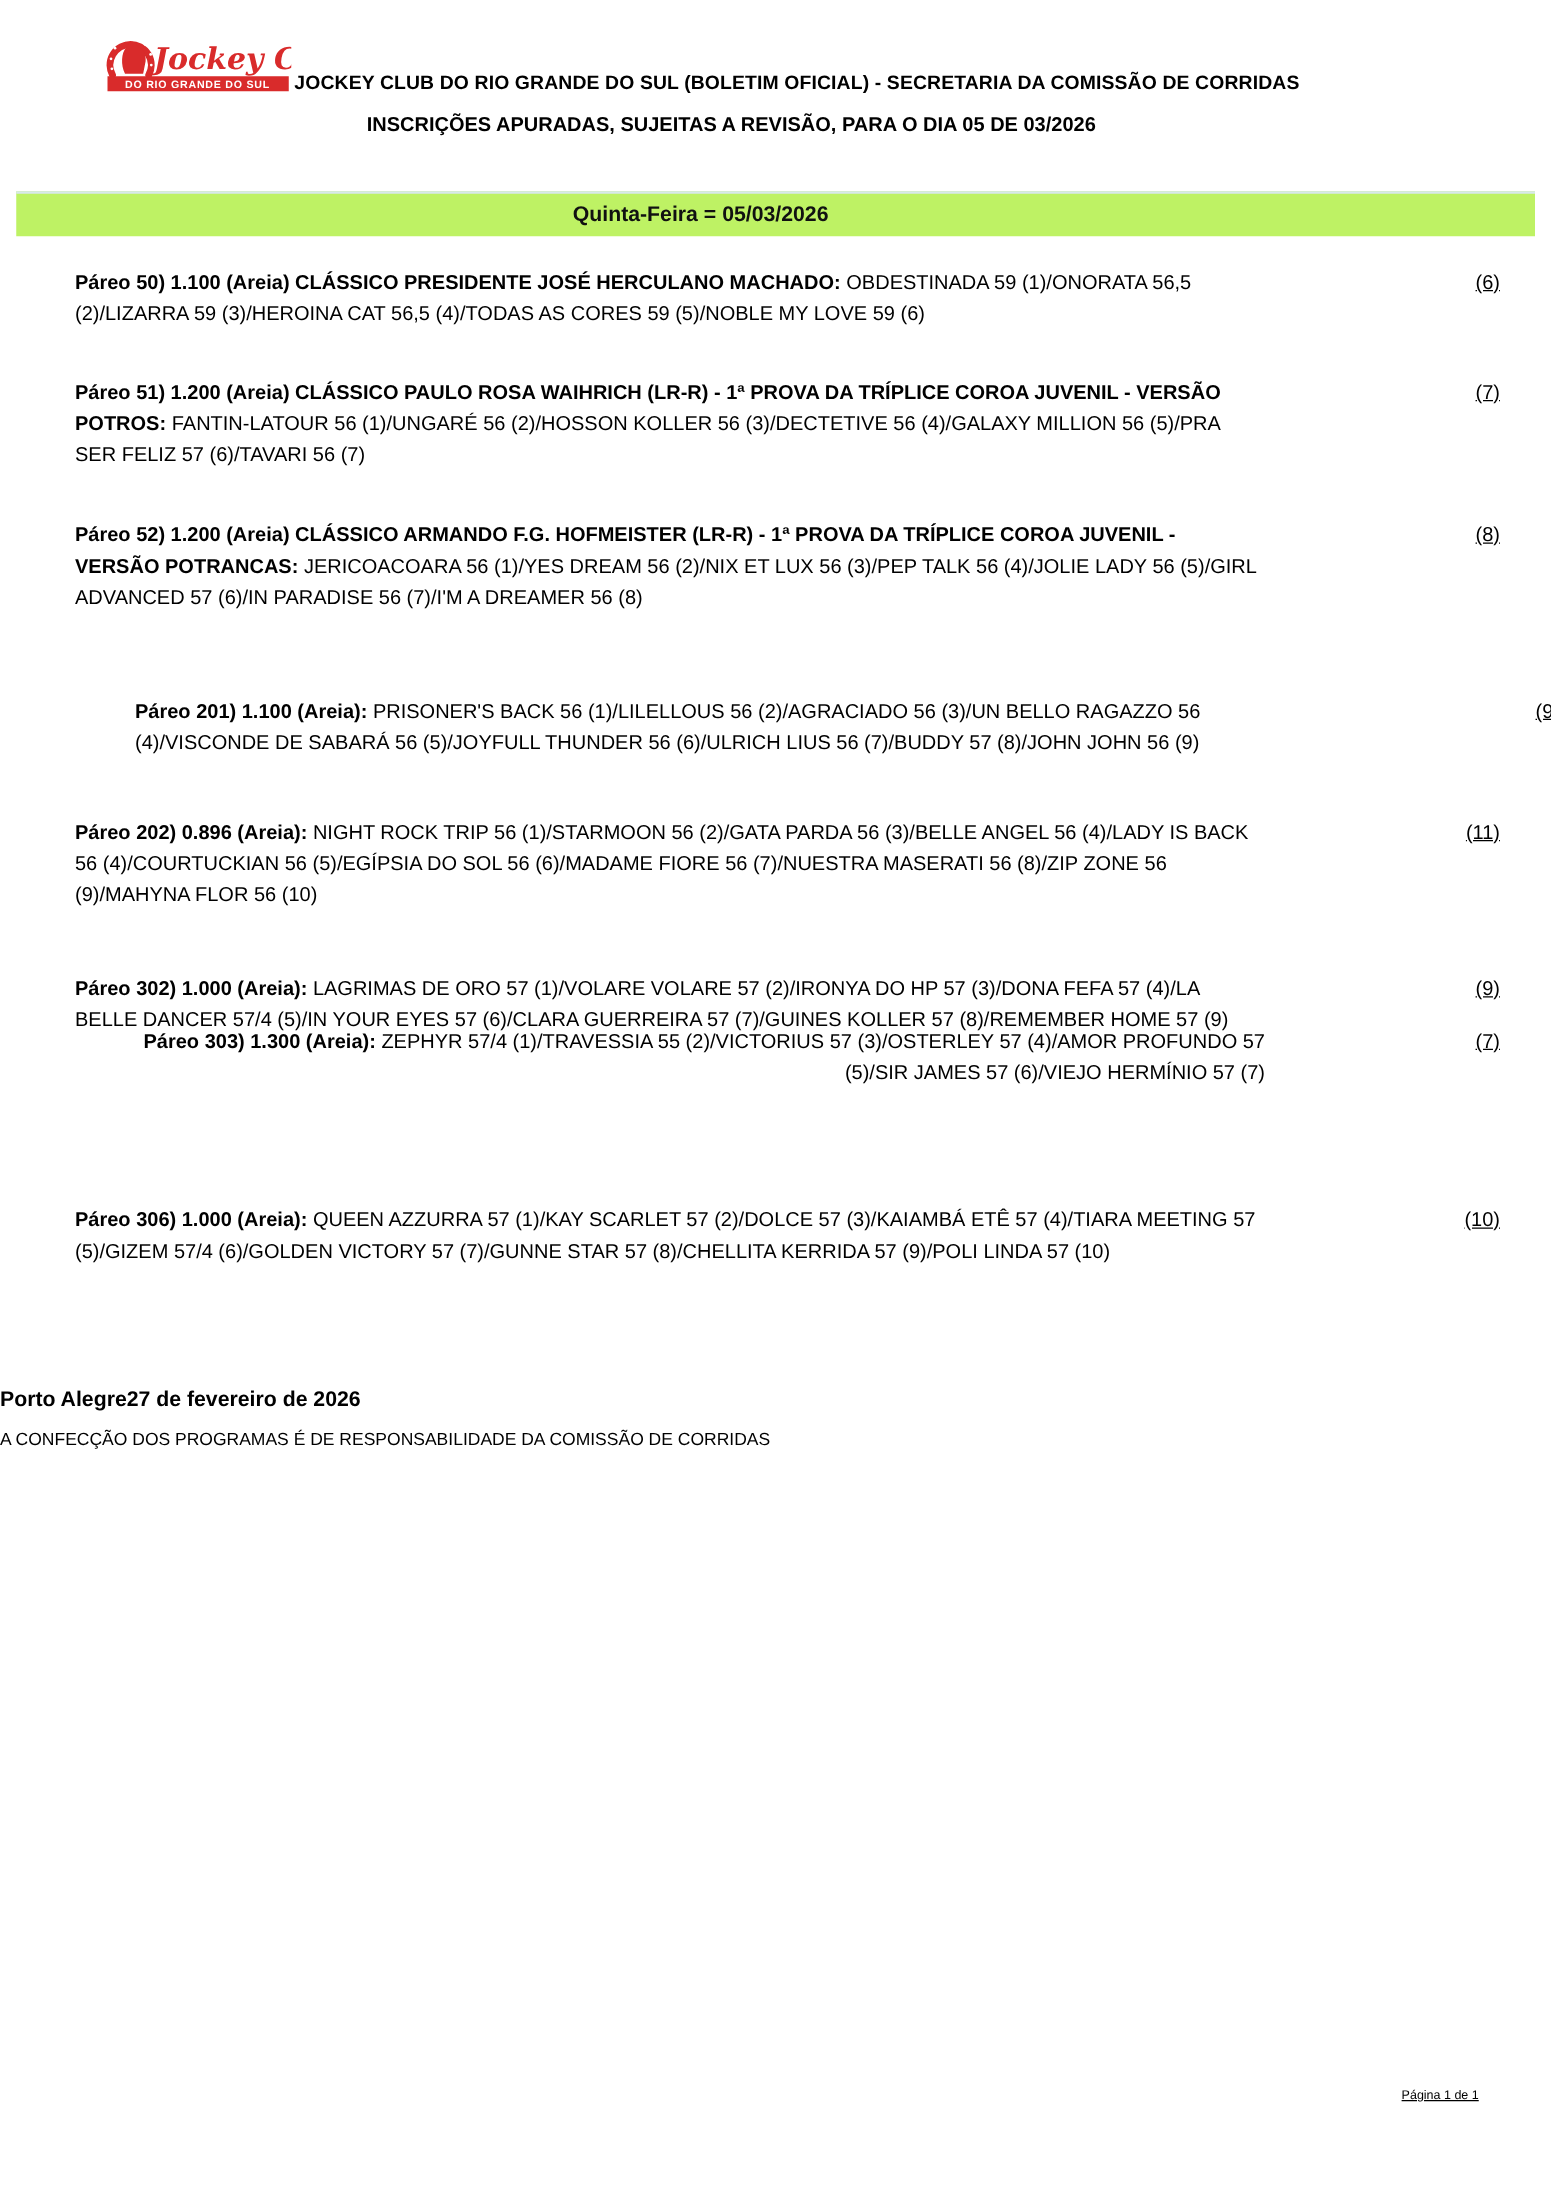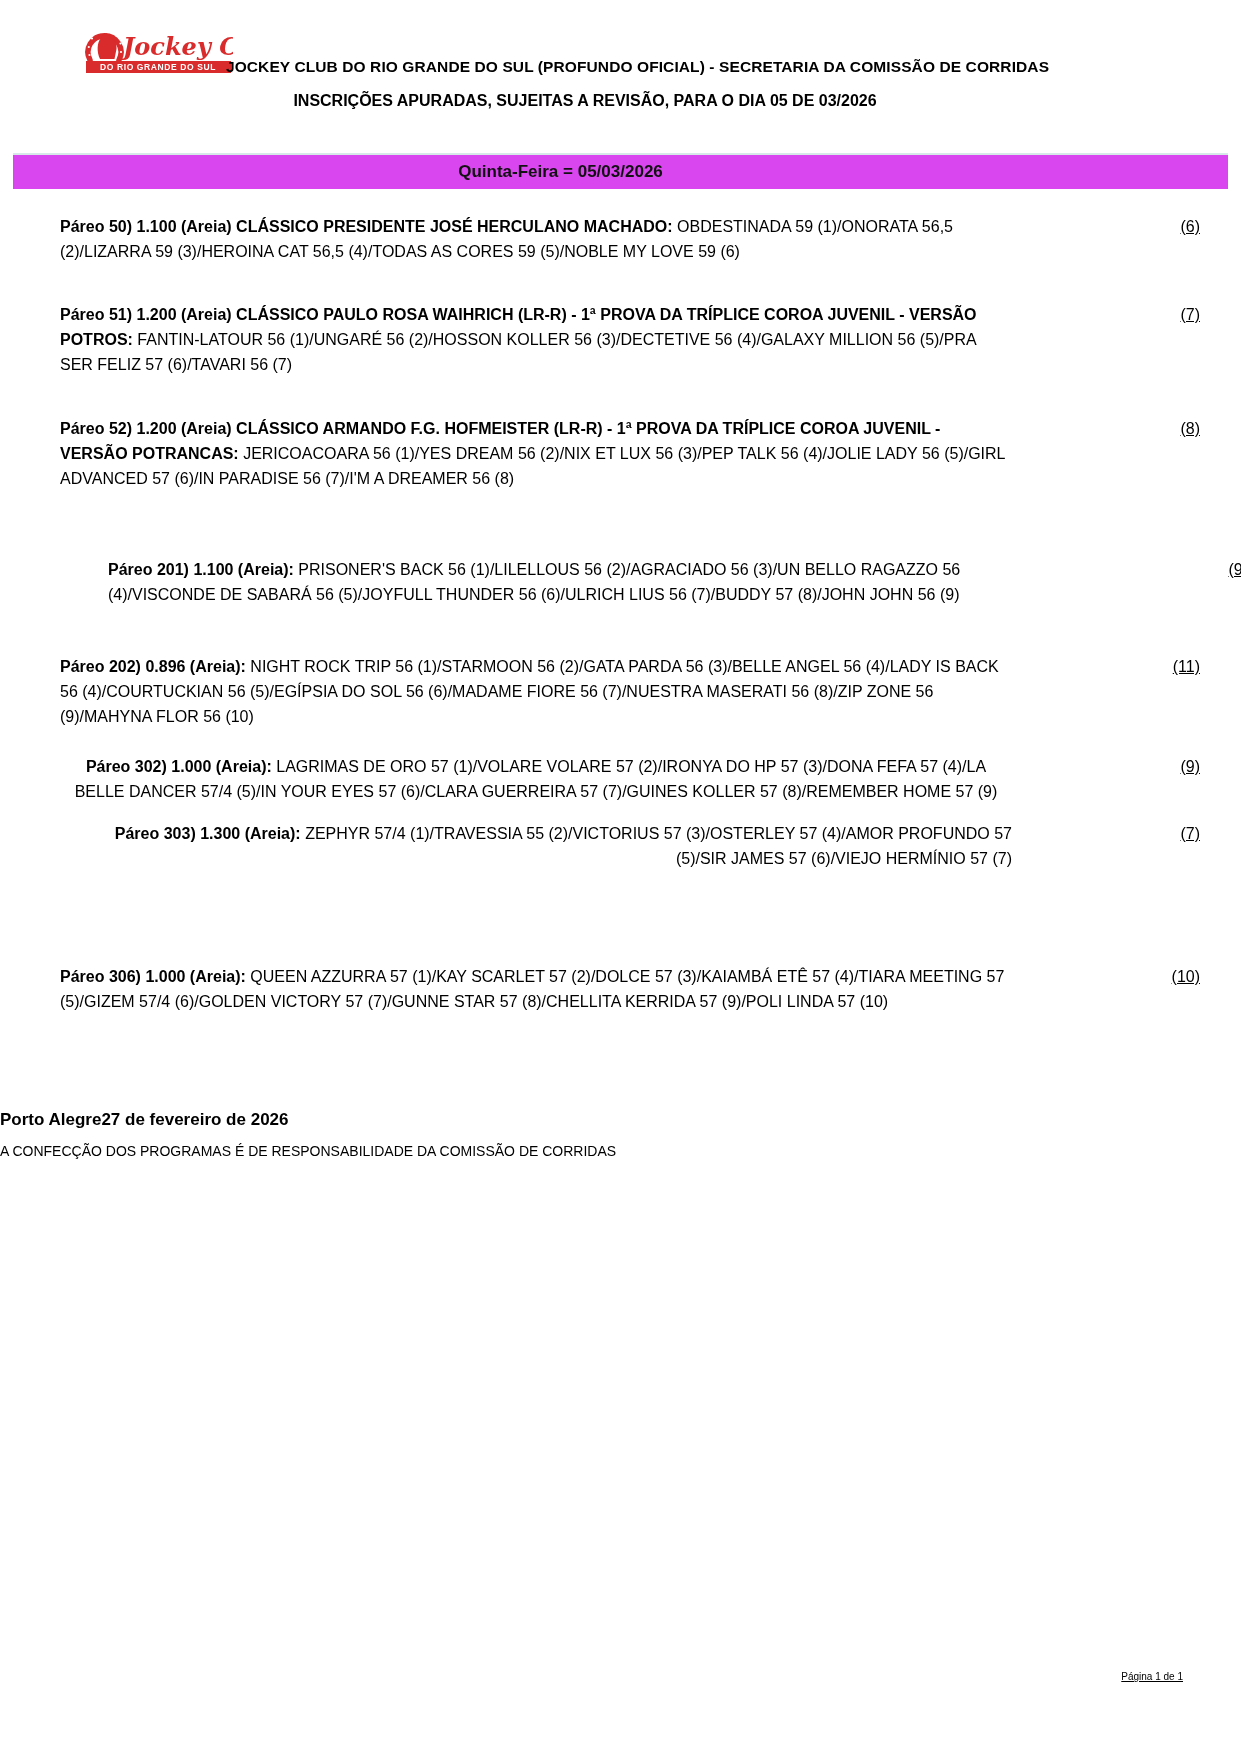--- a/index.html
+++ b/index.html
@@ -21,35 +21,35 @@
     text-align:center;font-size:15.5px;font-weight:bold;letter-spacing:0.1px;
   }
   .h2{
     position:absolute;top:92px;left:0;width:1136px;
     padding-left:34px;box-sizing:border-box;
     text-align:center;font-size:16px;font-weight:bold;
   }
   
   .banner{
     position:absolute;left:13px;top:153px;width:1215px;height:36px;
-    background:#d946ef;border-top:2px solid #d8e9ea;box-sizing:border-box;
+    background:#bef264;border-top:2px solid #d8e9ea;box-sizing:border-box;
   }
   .banner span{
     display:block;width:100%;padding-right:120px;box-sizing:border-box;
     text-align:center;line-height:33px;font-size:17px;font-weight:bold;color:#111;
   }
   
   .races{position:absolute;left:60px;top:0;width:1140px;}
   .race{position:absolute;left:0;width:1140px;}
   .race:nth-of-type(1){top:214px;}
   .race:nth-of-type(2){top:302px;}
   .race:nth-of-type(3){top:416px;}
   .race:nth-of-type(4){top:557px;margin-left:48px;}
   .race:nth-of-type(5){top:654px;}
-  .race:nth-of-type(6){top:754px;text-align:center;}
+  .race:nth-of-type(6){top:779px;}
   .race:nth-of-type(7){top:821px;text-align:right;}
   .race:nth-of-type(8){top:964px;}
   .rtext{margin:0;width:952px;font-size:16px;line-height:25px;}
   .rtext .lead{font-weight:bold;}
   .race .count{
     position:absolute;top:0;right:0;
     font-size:16px;line-height:25px;text-decoration:underline;
   }
   
   .place-date{
@@ -88,21 +88,21 @@
 
       <path d="M23 14 C 25 9 29 8 30.5 11 L 33 14 C 37 15.5 39 20 38.5 25 L 36.5 35 L 22 35 C 18.5 28 19 18 23 14 Z" fill="#d92b2b"></path>
 
       <text x="45" y="31" font-family="DejaVu Serif, serif" font-style="italic" font-weight="bold" font-size="24" fill="#d92b2b">Jockey Club</text>
 
       <rect x="8" y="37" width="145" height="12" fill="#d92b2b"></rect>
       <text x="80" y="46" text-anchor="middle" font-family="Liberation Sans, sans-serif" font-weight="bold" font-size="8.5" letter-spacing="0.6" fill="#ffffff">DO RIO GRANDE DO SUL</text>
     </svg>
   </div>
 
-  <div class="h1">JOCKEY CLUB DO RIO GRANDE DO SUL (PROFUNDO OFICIAL) - SECRETARIA DA COMISSÃO DE CORRIDAS</div>
+  <div class="h1">JOCKEY CLUB DO RIO GRANDE DO SUL (BOLETIM OFICIAL) - SECRETARIA DA COMISSÃO DE CORRIDAS</div>
   <div class="h2">INSCRIÇÕES APURADAS, SUJEITAS A REVISÃO, PARA O DIA 05 DE 03/2026</div>
 
   <div class="banner">
     <span>Quinta-Feira = 05/03/2026</span>
   </div>
 
   <div class="races">
 
     <div class="race">
       <p class="rtext"><span class="lead">Páreo 50) 1.100 (Areia) CLÁSSICO PRESIDENTE JOSÉ HERCULANO MACHADO:</span> <span class="entries">OBDESTINADA 59 (1)/ONORATA 56,5 (2)/LIZARRA 59 (3)/HEROINA CAT 56,5 (4)/TODAS AS CORES 59 (5)/NOBLE MY LOVE 59 (6)</span></p>

